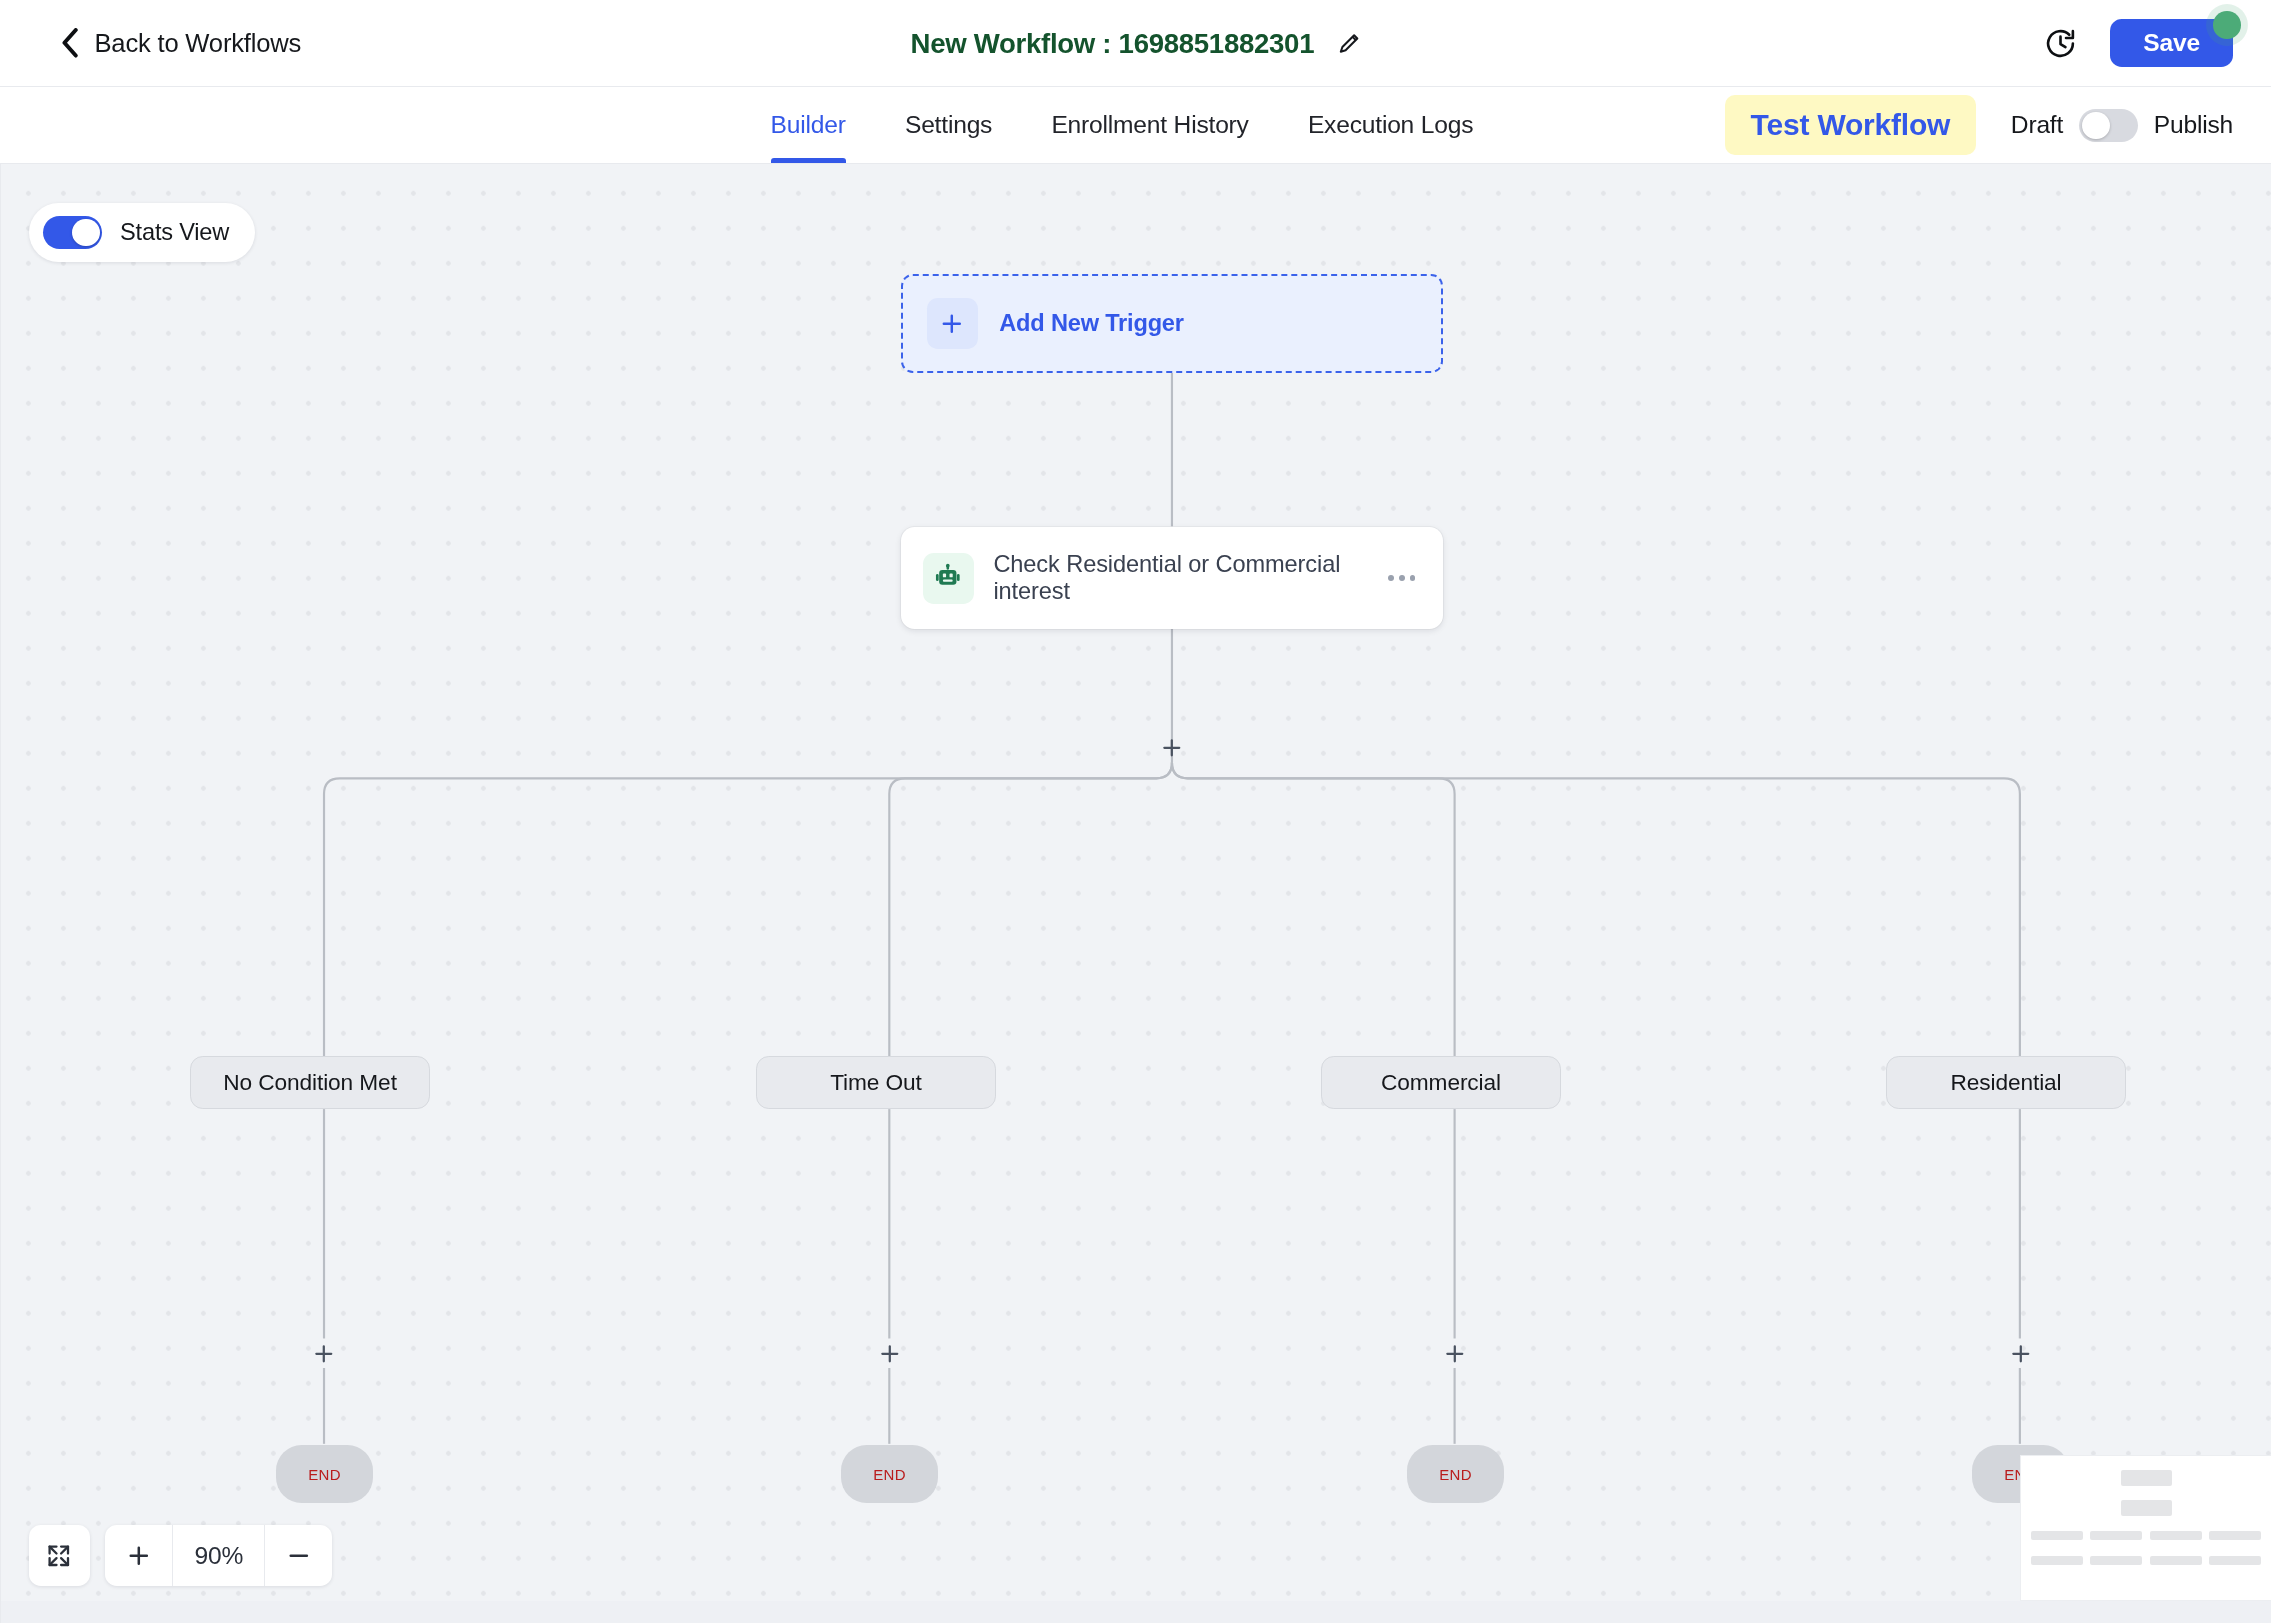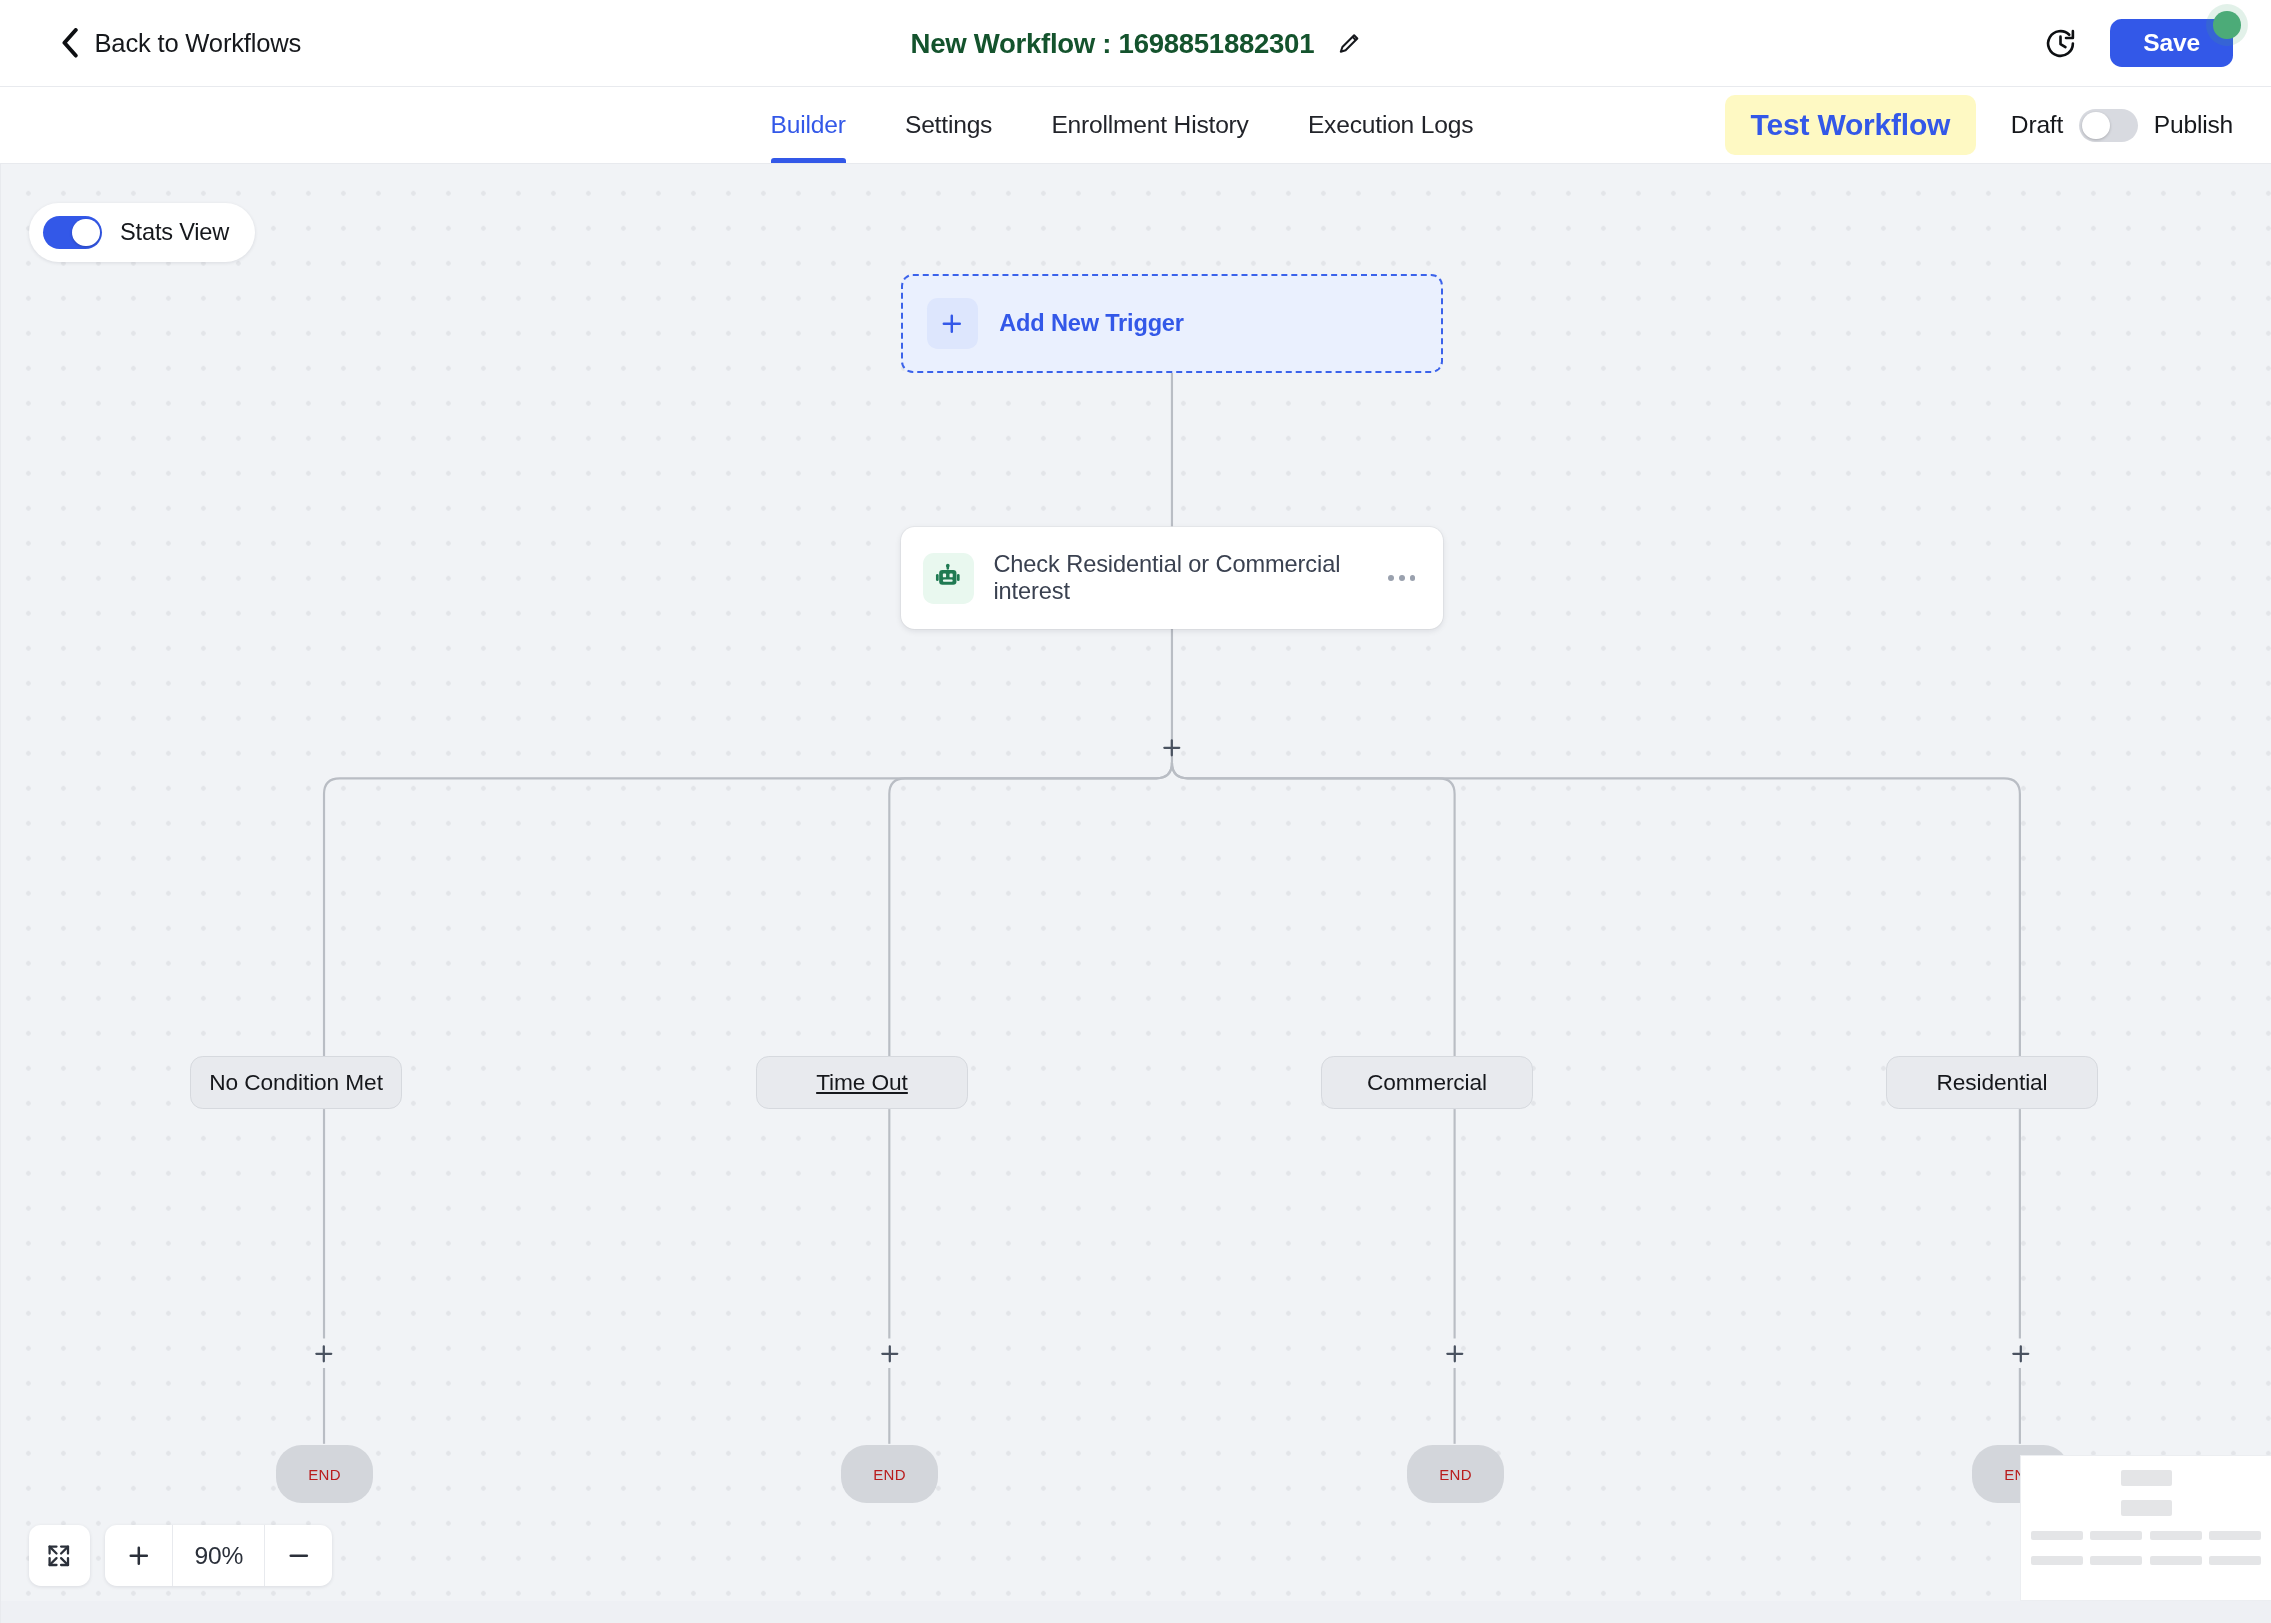--- a/index.html
+++ b/index.html
@@ -149,21 +149,21 @@
   .action-label { font-size: 23.6px; color: #3a4150; letter-spacing: -0.1px; }
   .dots-menu {
     margin-left: auto; display: flex; gap: 4.9px; align-items: center;
     cursor: pointer; padding: 9.9px 2px;
   }
   .dots-menu i { width: 5.9px; height: 5.9px; border-radius: 50%; background: #9aa1ae; display: block; }
 
   
   .branch-pill {
     position: absolute; z-index: 3;
-    height: 53px; width: 212px;
+    height: 53px; width: 240px;
     background: #e8eaee; border: 1px solid #d6d9de; border-radius: 12.8px;
     display: flex; align-items: center; justify-content: center;
     font-size: 22.7px; color: #16181c; letter-spacing: -0.1px; cursor: pointer;
   }
   .end-pill {
     position: absolute; z-index: 3;
     height: 58px; width: 97px;
     background: #d3d6db; border-radius: 25.6px;
     display: flex; align-items: center; justify-content: center;
     font-size: 15px; color: #b91c1c; letter-spacing: 0.3px; cursor: pointer;
@@ -337,21 +337,21 @@
     </div>
 
     <div class="branch-pill" style="left:189px; top:892px;">No Condition Met</div>
     <div class="edge-plus" style="left:308px; top:1175px;">
       <svg width="25.6" height="25.6" viewBox="0 0 24 24">
           <path d="M12 5 V19 M5 12 H19" stroke="#4a5260" stroke-width="2.1" stroke-linecap="round"></path>
         </svg>
     </div>
     <div class="end-pill" style="left:275px; top:1281px;">END</div>
 
-    <div class="branch-pill" style="left:755px; top:892px;text-decoration:underline;">Time Out</div>
+    <div class="branch-pill" style="left:755px; top:892px;">Time Out</div>
     <div class="edge-plus" style="left:874px; top:1175px;">
       <svg width="25.6" height="25.6" viewBox="0 0 24 24">
           <path d="M12 5 V19 M5 12 H19" stroke="#4a5260" stroke-width="2.1" stroke-linecap="round"></path>
         </svg>
     </div>
     <div class="end-pill" style="left:840px; top:1281px;">END</div>
 
     <div class="branch-pill" style="left:1320px; top:892px;">Commercial</div>
     <div class="edge-plus" style="left:1439px; top:1175px;">
       <svg width="25.6" height="25.6" viewBox="0 0 24 24">

